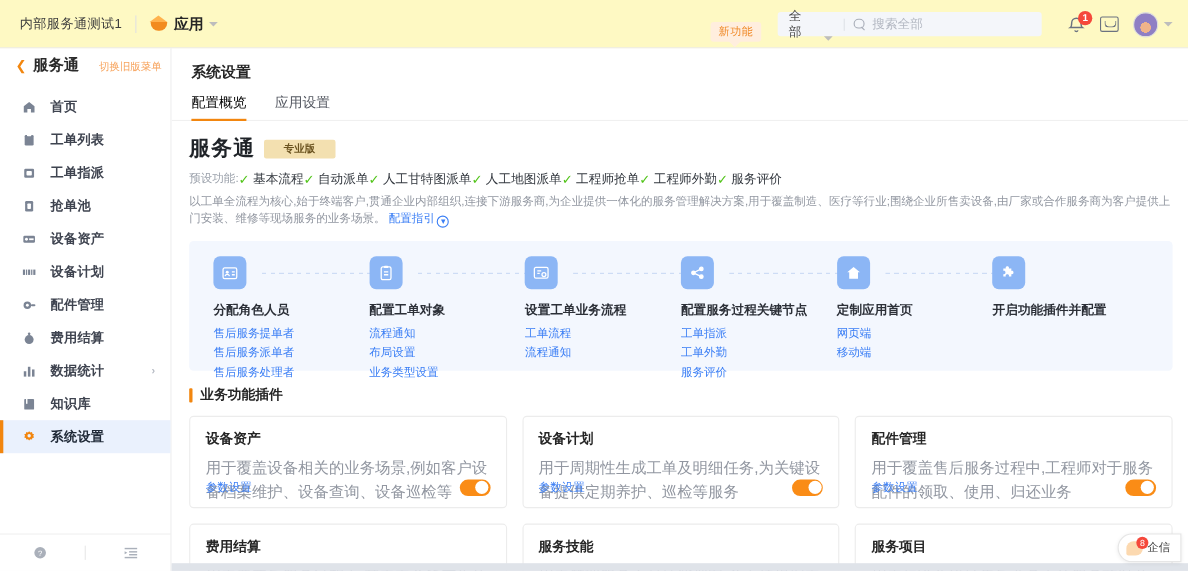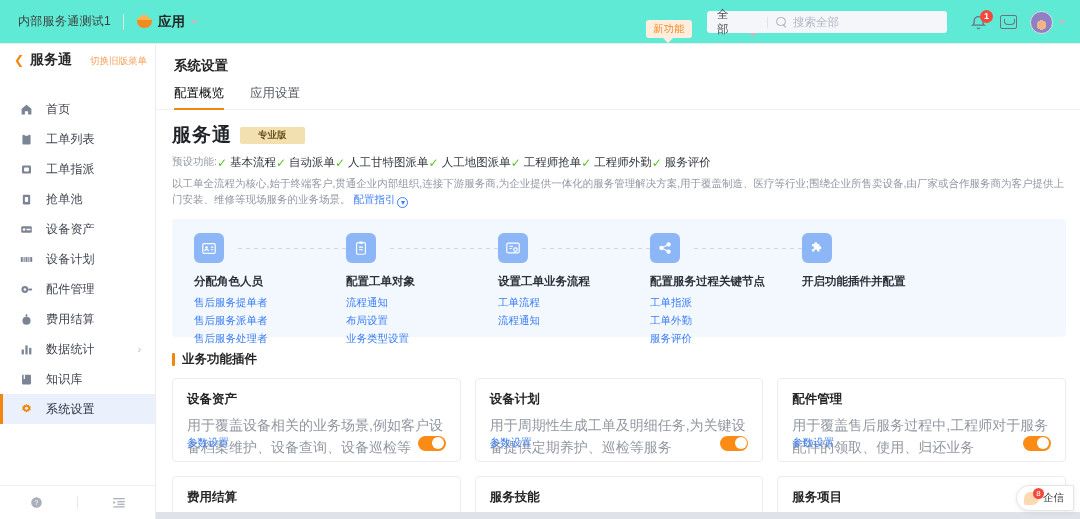--- a/index.html
+++ b/index.html
@@ -7,21 +7,21 @@
     width: 1080px; height: 519px;
     font-family: "Liberation Sans", "DejaVu Sans", sans-serif;
     background: #f0f2f5;
     overflow: hidden;
   }
   .app { position: relative; width: 1080px; height: 519px; background: #eef0f4; }
 
   
   .topbar {
     position: absolute; top: 0; left: 0; width: 1080px; height: 44px;
-    background: #5eead4; display: flex; align-items: center;
+    background: #fef9c3; display: flex; align-items: center;
     border-bottom: 1px solid #ececec;
   }
   .tenant-name { font-size: 12px; color: #3d3d3d; margin-left: 18px; letter-spacing: .3px; }
   .topbar-divider { width: 1px; height: 16px; background: #e2e2e2; margin: 0 12px; }
   .app-switch { display: flex; align-items: center; gap: 5px; cursor: pointer; }
   .cube-icon { width: 17px; height: 17px; position: relative; }
   .cube-icon .top { position:absolute; top:1px; left:0; width:0; height:0;
     border-left:8.5px solid transparent; border-right:8.5px solid transparent; border-bottom:6px solid #ffb24d;}
   .cube-icon .bot { position:absolute; top:7px; left:1px; width:15px; height:8px;
     background:#f28b1e; border-radius: 0 0 7px 7px;}
@@ -68,21 +68,21 @@
 
   
   .sidebar {
     position:absolute; top:44px; left:0; width:156px; height:475px;
     background:#ffffff; border-right:1px solid #ececec;
   }
   .side-head { height:32px; display:flex; align-items:center; padding:0 12px 0 14px; position:relative;}
   .back-chev { color:#f2860f; font-size:12px; font-weight:bold; margin-right:6px; line-height:1;}
   .side-title { font-size:14px; font-weight:bold; color:#2b2b2b; }
   .side-switch { position:absolute; right:8px; top:11px; font-size:9.5px; color:#f7a35c; cursor:pointer;}
-  .menu { margin-top:18px; }
+  .menu { margin-top:6px;font-weight:bold; }
   .menu-item {
     height:30px; display:flex; align-items:center; padding-left:20px; position:relative;
     cursor:pointer; font-size:12px; color:#3f4450;
   }
   .menu-item .mlabel{ margin-left:13px; letter-spacing:.2px;}
   .menu-item.active { background:#eaf1fd; color:#1f2937; }
   .menu-item.active::before{ content:""; position:absolute; left:0; top:0; width:3px;height:30px;background:#f2860f;}
   .micon { width:13px;height:13px; flex:none; color:#7b8494; display:flex; align-items:center; justify-content:center;}
   .menu-item.active .micon { color:#f2860f; }
   .arrow-r { position:absolute; right:14px; color:#b6bbc4; font-size:10px; }
@@ -469,20 +469,33 @@
                 </svg>
             </div>
             <div class="step-title">配置服务过程关键节点</div>
             <div class="step-links">
               <a href="#">工单指派</a>
               <a href="#">工单外勤</a>
               <a href="#">服务评价</a>
             </div>
           </div>
 
+          <div class="step">
+            <div class="step-line"></div>
+            <div class="step-ico">
+              <svg width="16" height="16" viewBox="0 0 18 18" fill="#fff">
+                  <path d="M9 3L2.5 8.4h2V15h9V8.4h2z"></path>
+                </svg>
+            </div>
+            <div class="step-title">定制应用首页</div>
+            <div class="step-links">
+              <a href="#">网页端</a>
+              <a href="#">移动端</a>
+            </div>
+          </div>
 
           <div class="step">
             <div class="step-ico">
               <svg width="16" height="16" viewBox="0 0 18 18" fill="#fff">
                   <path d="M7.6 2.4c1 0 1.7.7 1.7 1.5 0 .3-.1.5-.2.7h2.6v2.6c.2-.1.4-.2.7-.2.9 0 1.5.7 1.5 1.7s-.6 1.7-1.5 1.7c-.3 0-.5-.1-.7-.2v2.6H9.1c.1-.2.2-.4.2-.7 0-.9-.7-1.5-1.7-1.5s-1.7.6-1.7 1.5c0 .3.1.5.2.7H3.5v-2.6c.2.1.4.2.7.2.9 0 1.5-.7 1.5-1.7s-.6-1.7-1.5-1.7c-.3 0-.5.1-.7.2V4.6h2.6c-.1-.2-.2-.4-.2-.7 0-.8.7-1.5 1.7-1.5z"></path>
                 </svg>
             </div>
             <div class="step-title">开启功能插件并配置</div>
           </div>
 

